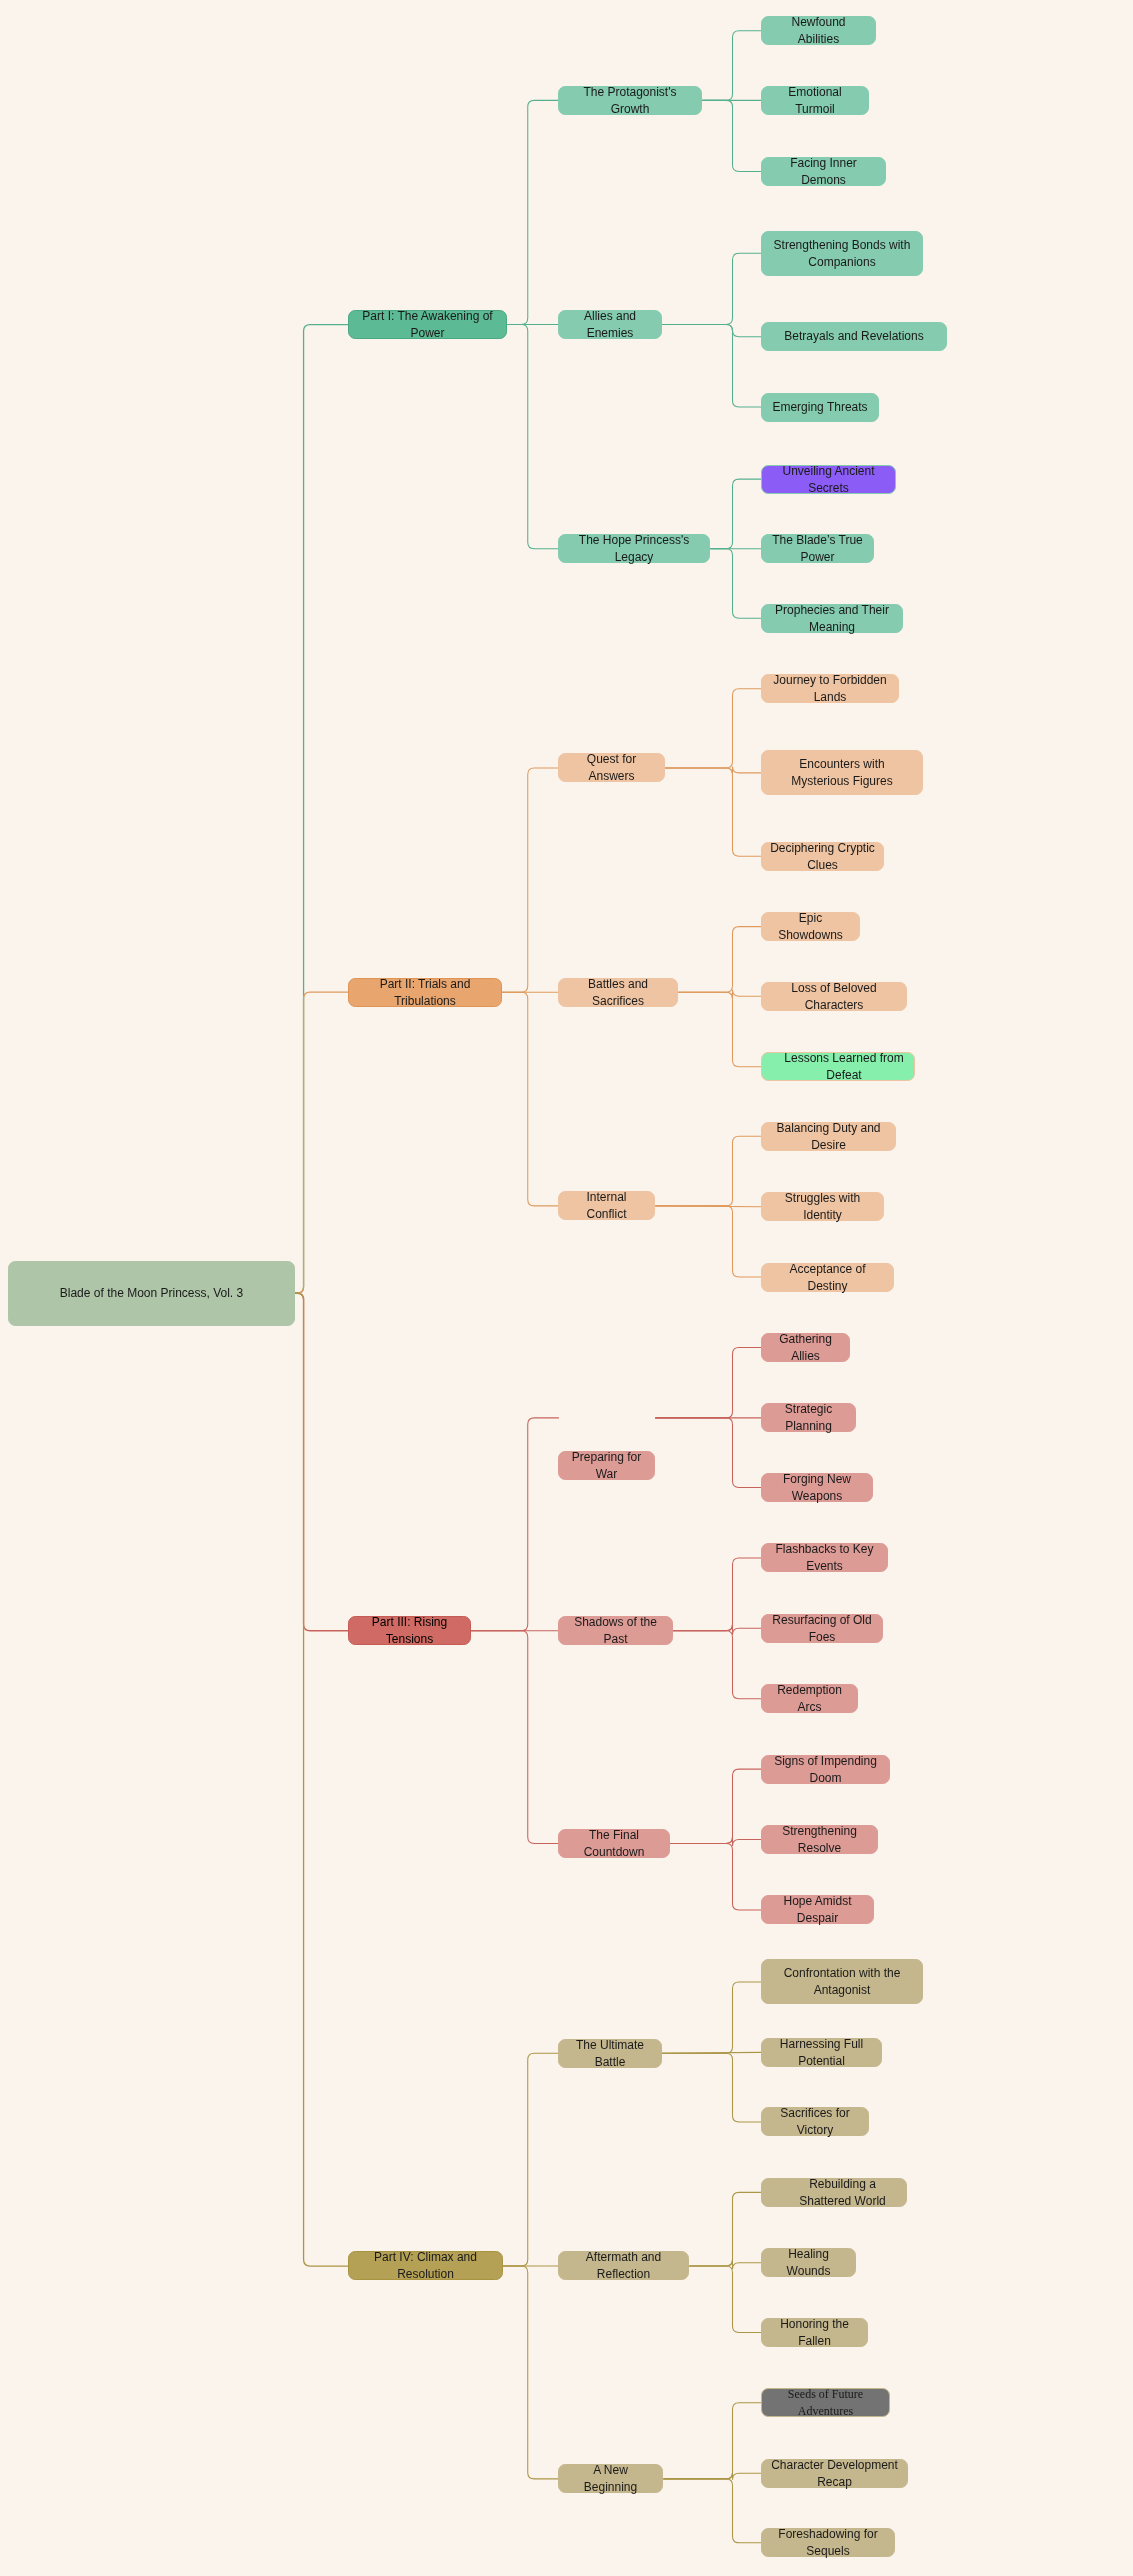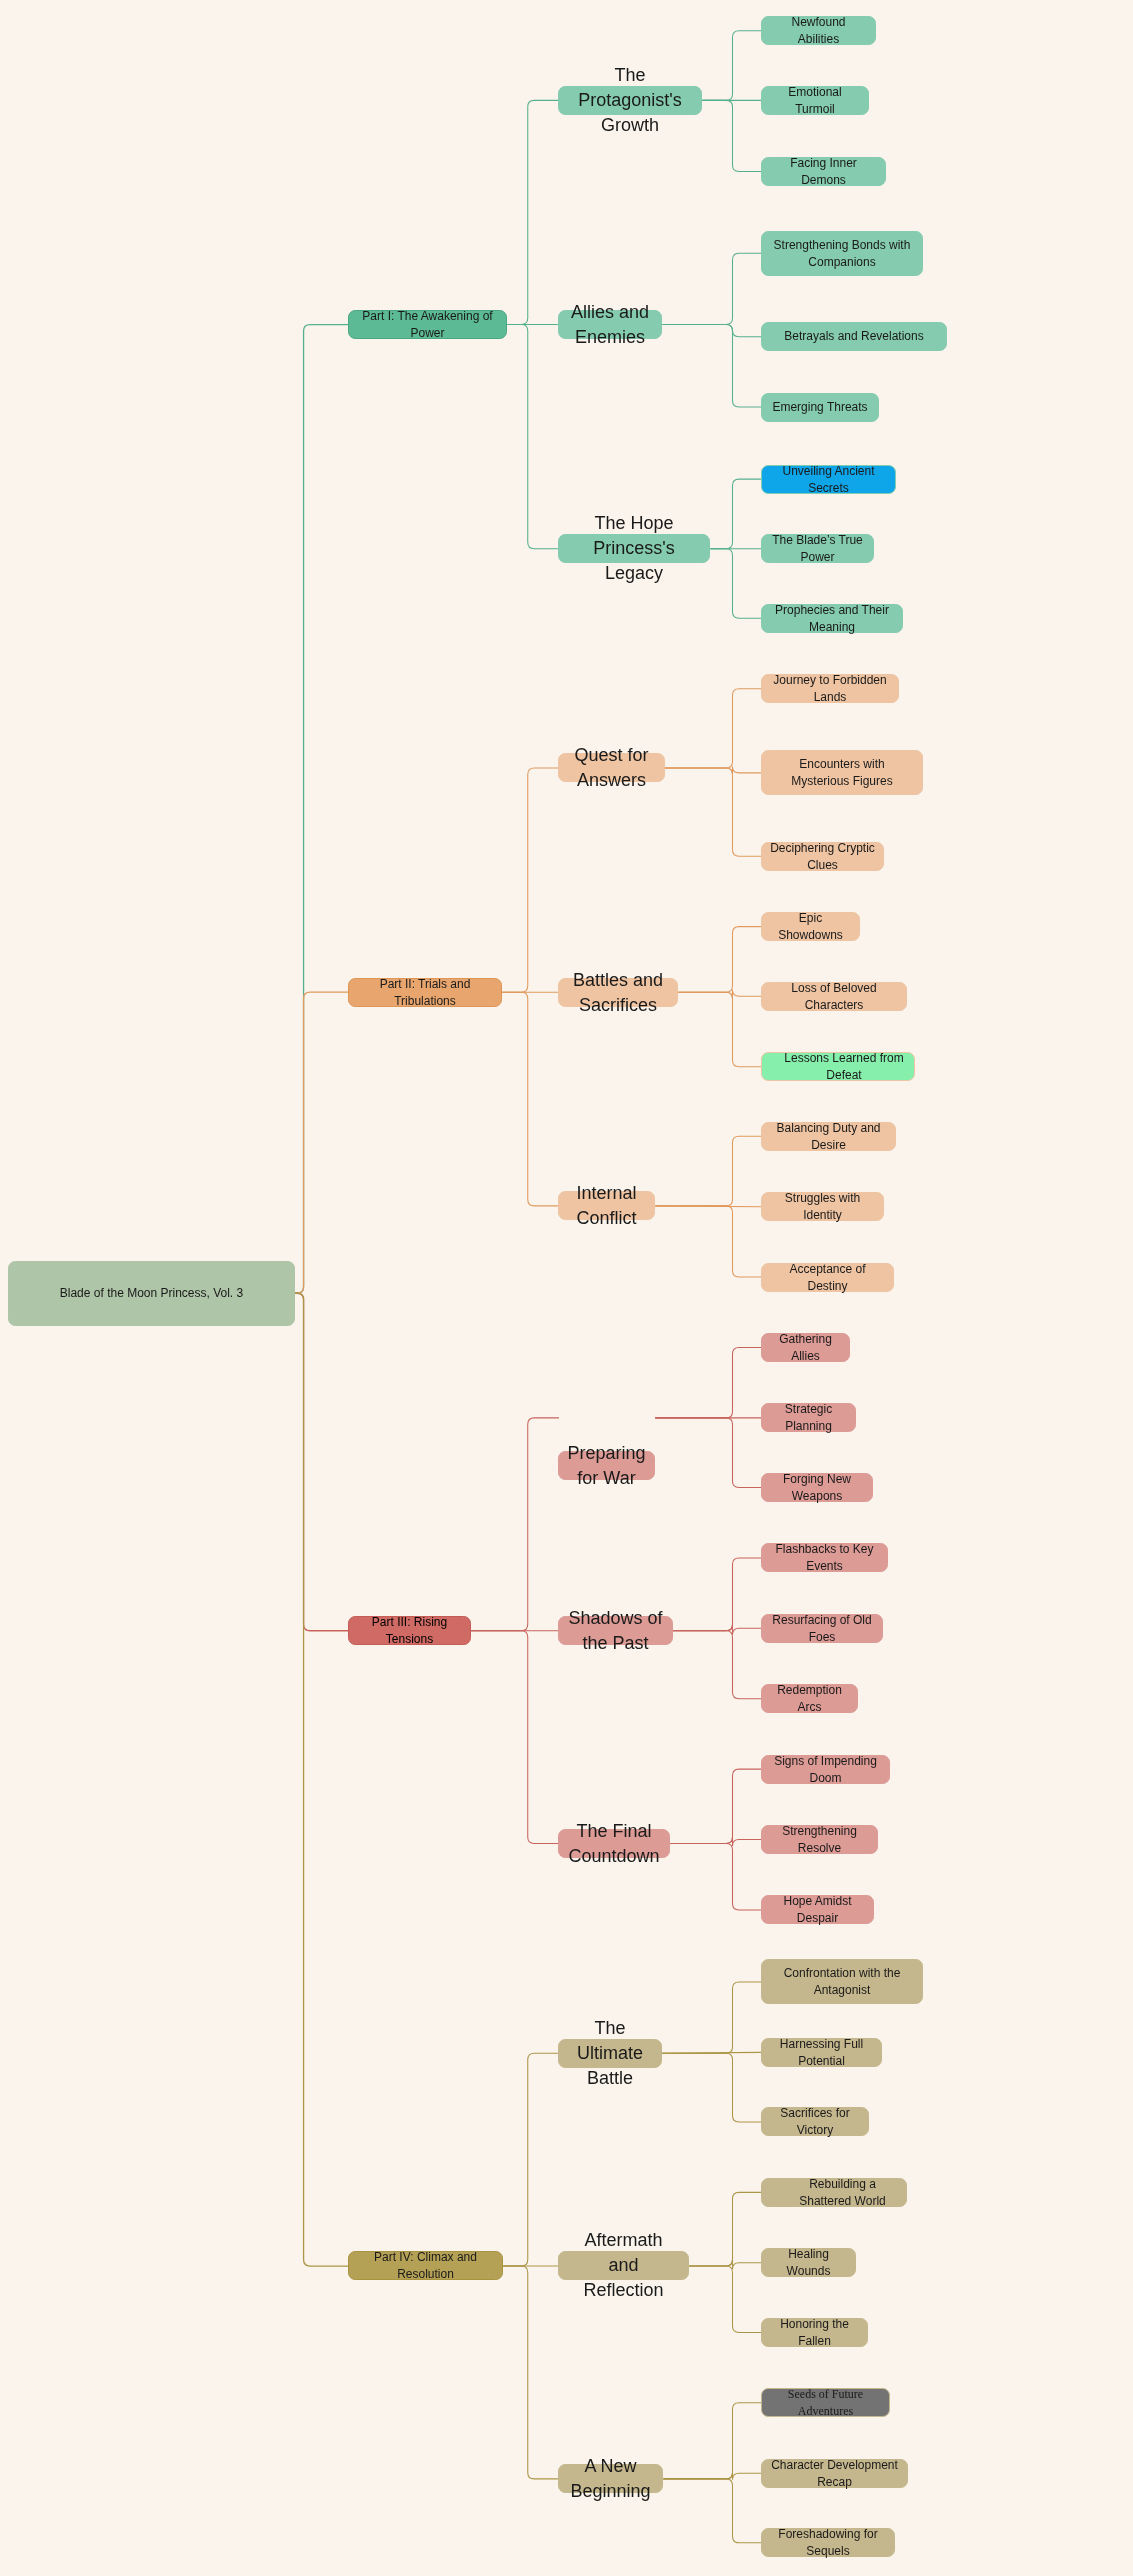--- a/index.html
+++ b/index.html
@@ -31,21 +31,21 @@
     align-items: center;
     justify-content: center;
     text-align: center;
     color: #1a1a1a;
     line-height: 1.38;
     padding: 0 8px;
     white-space: pre-line;
   }
   .node.root      { font-size: 12px; }
   .node.part      { font-size: 12px; }
-  .node.l2        { font-size: 18px; }
+  .node.l2        { font-size: 12px; }
   .node.l3        { font-size: 12px; }
   .node.white-txt { color: #000000; }
 </style>
 </head>
 <body>
 
 <div id="canvas">
   <svg id="edges" viewBox="0 0 1401 3183">
       <path d="M365,1598 L367,1598 Q375,1598 375,1590 L375,409 Q375,401 383,401 L430,401" fill="none" stroke="#56b08e" stroke-width="1.6" stroke-linecap="round"></path>
       <path d="M626,401 L644,401 Q652,401 652,393 L652,132 Q652,124 660,124 L690,124" fill="none" stroke="#56b08e" stroke-width="1.3" stroke-linecap="round"></path>
@@ -104,21 +104,21 @@
     <div class="node part" style="left: 348px; top: 310px; width: 159px; height: 29px; background: rgb(92, 186, 149); border: 0.8px solid rgb(74, 167, 131);"><span>Part I: The Awakening of Power</span></div>
     <div class="node l2" style="left: 558px; top: 86px; width: 144px; height: 29px; background: rgb(132, 203, 175); border: 0.8px solid rgb(132, 203, 175);"><span>The Protagonist's Growth</span></div>
     <div class="node l3" style="left: 761px; top: 16px; width: 115px; height: 29px; background: rgb(132, 203, 175); border: 0.8px solid rgb(132, 203, 175);"><span>Newfound Abilities</span></div>
     <div class="node l3" style="left: 761px; top: 86px; width: 108px; height: 29px; background: rgb(132, 203, 175); border: 0.8px solid rgb(132, 203, 175);"><span>Emotional Turmoil</span></div>
     <div class="node l3" style="left: 761px; top: 157px; width: 125px; height: 29px; background: rgb(132, 203, 175); border: 0.8px solid rgb(132, 203, 175);"><span>Facing Inner Demons</span></div>
     <div class="node l2" style="left: 558px; top: 310px; width: 104px; height: 29px; background: rgb(132, 203, 175); border: 0.8px solid rgb(132, 203, 175);"><span>Allies and Enemies</span></div>
     <div class="node l3" style="left: 761px; top: 231px; width: 162px; height: 45px; background: rgb(132, 203, 175); border: 0.8px solid rgb(132, 203, 175);"><span>Strengthening Bonds with Companions</span></div>
     <div class="node l3" style="left: 761px; top: 322px; width: 186px; height: 29px; background: rgb(132, 203, 175); border: 0.8px solid rgb(132, 203, 175);"><span>Betrayals and Revelations</span></div>
     <div class="node l3" style="left: 761px; top: 393px; width: 118px; height: 29px; background: rgb(132, 203, 175); border: 0.8px solid rgb(132, 203, 175);"><span>Emerging Threats</span></div>
     <div class="node l2" style="left: 558px; top: 534px; width: 152px; height: 29px; background: rgb(132, 203, 175); border: 0.8px solid rgb(132, 203, 175);"><span>The Hope Princess's Legacy</span></div>
-    <div class="node l3" style="left: 761px; top: 465px; width: 135px; height: 29px; background: #0ea5e9; border: 0.8px solid rgb(132, 203, 175);"><span>Unveiling Ancient Secrets</span></div>
+    <div class="node l3" style="left: 761px; top: 465px; width: 135px; height: 29px; background: #8b5cf6; border: 0.8px solid rgb(132, 203, 175);"><span>Unveiling Ancient Secrets</span></div>
     <div class="node l3" style="left: 761px; top: 534px; width: 113px; height: 29px; background: rgb(132, 203, 175); border: 0.8px solid rgb(132, 203, 175);"><span>The Blade’s True Power</span></div>
     <div class="node l3" style="left: 761px; top: 604px; width: 142px; height: 29px; background: rgb(132, 203, 175); border: 0.8px solid rgb(132, 203, 175);"><span>Prophecies and Their Meaning</span></div>
     <div class="node part" style="left: 348px; top: 978px; width: 154px; height: 29px; background: rgb(232, 166, 110); border: 0.8px solid rgb(221, 148, 85);"><span>Part II: Trials and Tribulations</span></div>
     <div class="node l2" style="left: 558px; top: 753px; width: 107px; height: 29px; background: rgb(238, 196, 162); border: 0.8px solid rgb(238, 196, 162);"><span>Quest for Answers</span></div>
     <div class="node l3" style="left: 761px; top: 674px; width: 138px; height: 29px; background: rgb(238, 196, 162); border: 0.8px solid rgb(238, 196, 162);"><span>Journey to Forbidden Lands</span></div>
     <div class="node l3" style="left: 761px; top: 750px; width: 162px; height: 45px; background: rgb(238, 196, 162); border: 0.8px solid rgb(238, 196, 162);"><span>Encounters with Mysterious Figures</span></div>
     <div class="node l3" style="left: 761px; top: 842px; width: 123px; height: 29px; background: rgb(238, 196, 162); border: 0.8px solid rgb(238, 196, 162);"><span>Deciphering Cryptic Clues</span></div>
     <div class="node l2" style="left: 558px; top: 978px; width: 120px; height: 29px; background: rgb(238, 196, 162); border: 0.8px solid rgb(238, 196, 162);"><span>Battles and Sacrifices</span></div>
     <div class="node l3" style="left: 761px; top: 912px; width: 99px; height: 29px; background: rgb(238, 196, 162); border: 0.8px solid rgb(238, 196, 162);"><span>Epic Showdowns</span></div>
     <div class="node l3" style="left: 761px; top: 982px; width: 146px; height: 29px; background: rgb(238, 196, 162); border: 0.8px solid rgb(238, 196, 162);"><span>Loss of Beloved Characters</span></div>

